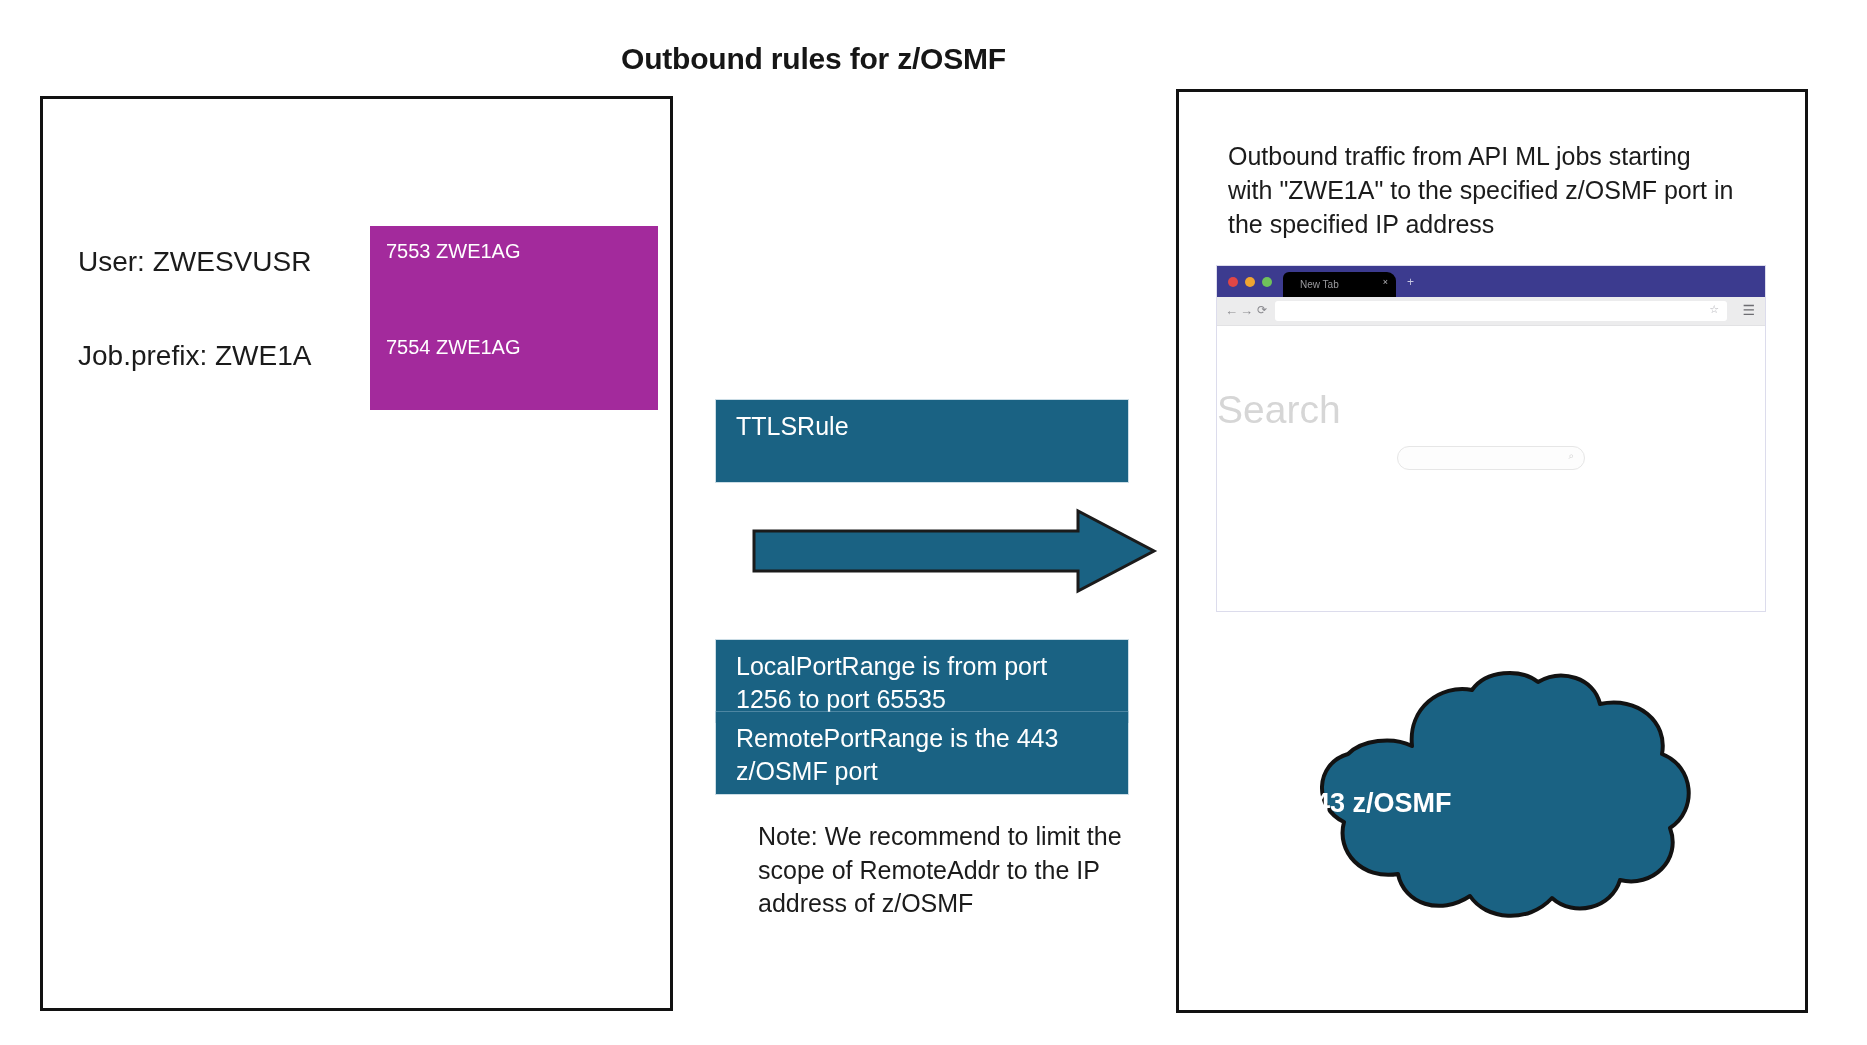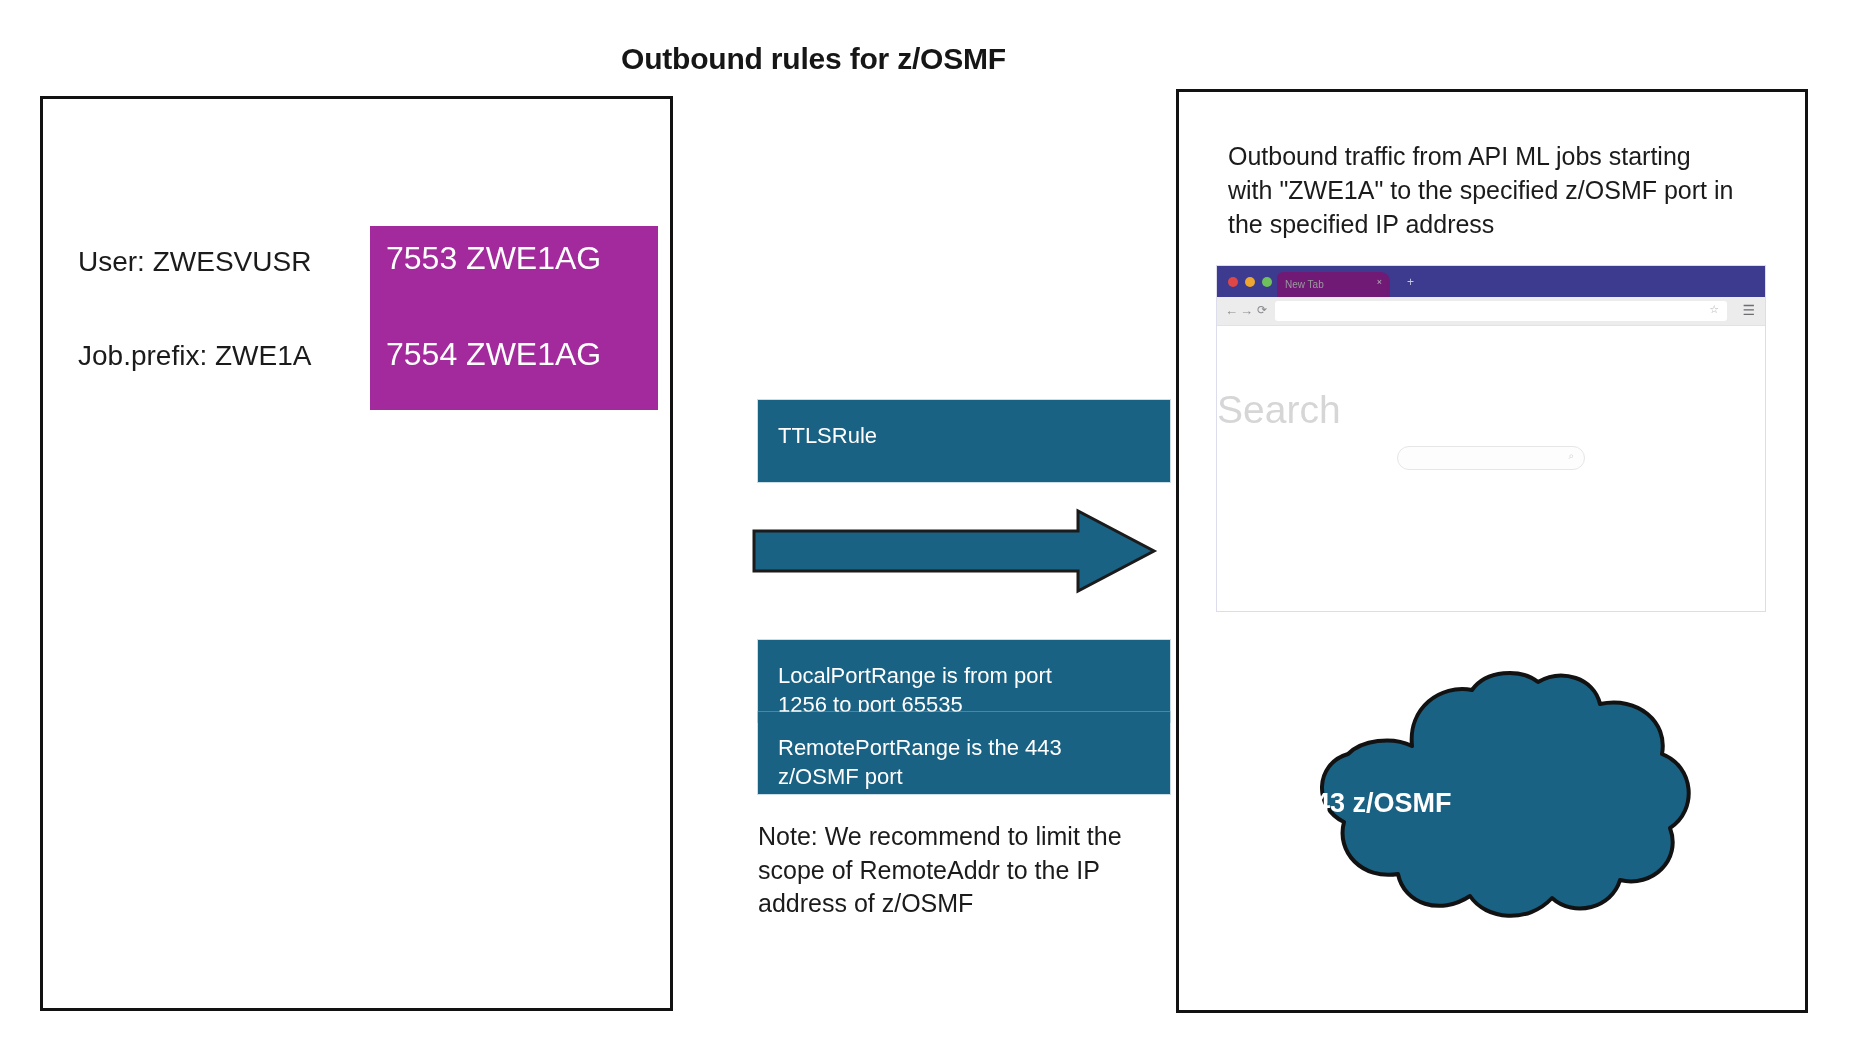--- a/index.html
+++ b/index.html
@@ -66,38 +66,38 @@
   }
   #label-user      { left: 78px; top: 246px; }
   #label-jobprefix { left: 78px; top: 340px; }
 
   .port-box {
     position: absolute;
     left: 370px;
     width: 288px;
     background: #a32a9c;
     color: #ffffff;
-    font-size: 32px;
+    font-size: 20px;
     box-sizing: border-box;
     padding: 14px 8px 0 16px;
   }
   #port-box-0 { top: 226px; height: 106px; }
   #port-box-1 { top: 322px; height: 88px; }
 
   
   .info-box {
     position: absolute;
-    left: 758px;
+    left: 716px;
     width: 412px;
     background: #1a6283;
     color: #ffffff;
-    font-size: 22px;
+    font-size: 25px;
     line-height: 1.32;
     box-sizing: border-box;
-    padding: 21px 20px;
+    padding: 10px 20px;
     box-shadow: 0 0 0 1px rgba(140,180,200,0.45);
   }
   #info-box-ttls  { top: 400px; height: 82px; }
   #info-box-local { top: 608px; height: 82px; margin-top: 32px; }
   #info-box-remote{ top: 712px; height: 82px; }
 
   #flow-arrow {
     position: absolute;
     left: 748px;
     top: 505px;
@@ -149,29 +149,29 @@
     width: 10px;
     height: 10px;
     border-radius: 50%;
   }
   #dot-red    { left: 11px; background: #e04646; }
   #dot-yellow { left: 28px; background: #efa532; }
   #dot-green  { left: 45px; background: #6fc25b; }
 
   #browser-tab {
     position: absolute;
-    left: 60px;
+    left: 66px;
     top: 6px;
     width: 113px;
     height: 25px;
-    background: #701a75;
+    background: #000000;
     border-radius: 6px 9px 0 0;
     font-size: 10px;
     color: #9a9a9e;
-    padding: 7px 0 0 8px;
+    padding: 7px 0 0 17px;
     box-sizing: border-box;
   }
   #tab-close-icon {
     position: absolute;
     right: 8px;
     top: 5px;
     font-size: 9px;
     color: #b9b9bd;
   }
   #new-tab-icon {

